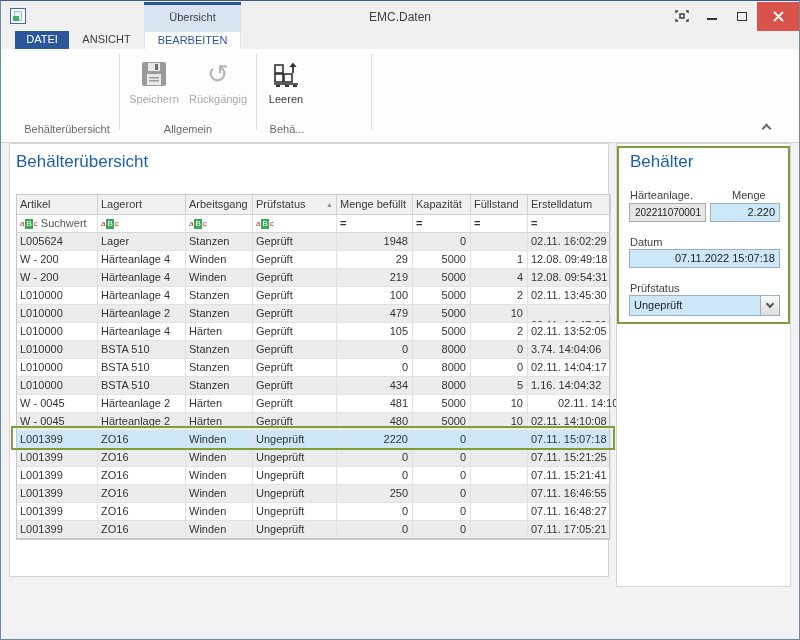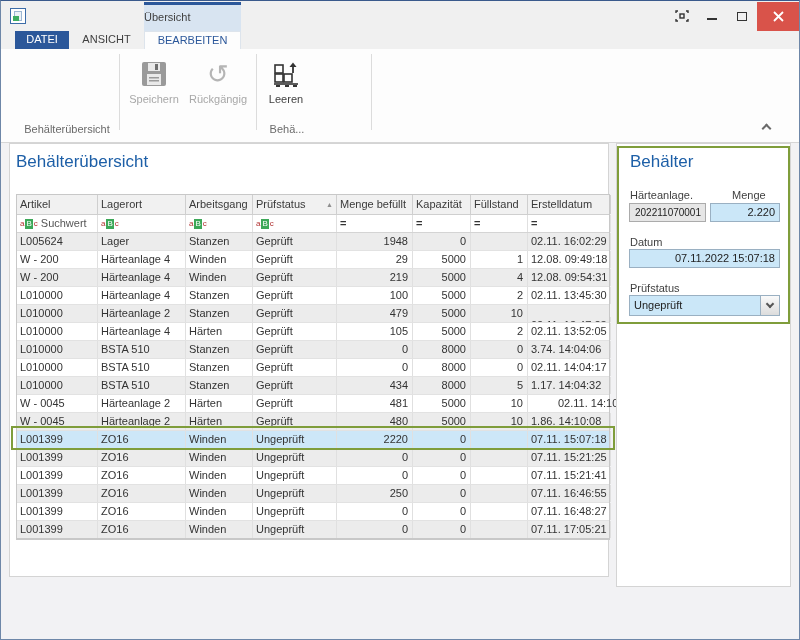--- a/index.html
+++ b/index.html
@@ -8,21 +8,21 @@
     position:relative; overflow:hidden;
     font-family:"Liberation Sans", sans-serif;
     background:#f0f0f0;
     border:1px solid #6e87a8; border-top:1px solid #3a5a8c;
   }
   
   .titlebar { position:absolute; left:0; top:0; width:100%; height:30px; background:#f0f0f0; }
   .app-icon { position:absolute; left:9px; top:7px; width:16px; height:16px; border:1px solid #3c6ca8; background:#fff; }
   .app-icon .pg { position:absolute; left:3px; top:2px; width:8px; height:10px; background:#eef3f8; border:1px solid #9db7d2; }
   .app-icon .gr { position:absolute; left:2px; bottom:2px; width:6px; height:5px; background:#3fae62; }
-  .ctx-tab { position:absolute; left:143px; top:1px; width:97px; height:29px; background:#d8e4f1; border-top:3px solid #2b579a; text-align:left; font-size:11px; color:#3f3f3f; line-height:25px; }
+  .ctx-tab { position:absolute; left:143px; top:1px; width:97px; height:29px; background:#d8e4f1; border-top:3px solid #2b579a; text-align:center; font-size:11px; color:#3f3f3f; line-height:25px; }
   .win-title { position:absolute; left:0; top:9px; width:100%; text-align:center; font-size:12px; color:#3f3f3f; pointer-events:none; }
   .win-controls { position:absolute; right:0; top:0; height:30px; display:flex; align-items:stretch; }
   .wc { width:30px; display:flex; align-items:center; justify-content:center; cursor:default; }
   .wc.close { width:42px; background:#d9534a; margin-top:1px; }
   .wc .minbar { width:10px; height:2px; background:#333; margin-top:6px; }
   .wc .maxbox { width:10px; height:9px; border:1px solid #333; }
   
   .tabrow { position:absolute; left:0; top:30px; width:100%; height:18px; background:#f0f0f0; }
   .tab { position:absolute; top:0; height:18px; font-size:11px; text-align:center; line-height:17px; color:#3f3f3f; }
   .tab.file { left:14px; width:54px; background:#2b579a; color:#fff; }
@@ -78,20 +78,21 @@
 <body>
 
 <div class="titlebar">
   <div class="app-icon">
     <span class="pg"></span>
     <span class="gr"></span>
   </div>
   <div class="ctx-tab">
     <span>Übersicht</span>
   </div>
+  <div class="win-title">EMC.Daten</div>
   <div class="win-controls">
     <div class="wc">
       <svg width="14" height="12" viewBox="0 0 14 12">
         <g stroke="#333" stroke-width="1.4" fill="none">
           <path d="M1 3 V1 H3"></path>
             <path d="M11 1 H13 V3"></path>
             <path d="M13 9 V11 H11"></path>
             <path d="M3 11 H1 V9"></path>
         </g>
         <rect x="5" y="4" width="4" height="4" fill="none" stroke="#333" stroke-width="1.4"></rect>
@@ -152,20 +153,21 @@
         <path d="M17.5 7 L21 2.5 L24.5 7 Z" fill="#333"></path>
         <rect x="4" y="25" width="4" height="2" fill="#333"></rect>
         <rect x="13" y="25" width="4" height="2" fill="#333"></rect>
         <rect x="21" y="25" width="4" height="2" fill="#333"></rect>
       </svg>
     </span>
     <span class="rlb">Leeren</span>
   </div>
   <div class="rsep" style="left:370px;"></div>
   <div class="grplabel" style="left:14px;width:104px;">Behälterübersicht</div>
+  <div class="grplabel" style="left:119px;width:136px;">Allgemein</div>
   <div class="grplabel" style="left:258px;width:56px;">Behä...</div>
   <div class="collapse">
       <span class="chev"></span>
     </div>
 </div>
 
 <div class="workspace">
 
   <div class="card main">
     <div class="sec-title" style="left:6px;top:8px;">Behälterübersicht</div>
@@ -313,41 +315,41 @@
             <div class="gcell" style="width: 83px;">02.11. 14:04:17</div>
           </div>
           <div class="grow alt">
             <div class="gcell" style="width: 81px;">L010000</div>
             <div class="gcell" style="width: 88px;">BSTA 510</div>
             <div class="gcell" style="width: 67px;">Stanzen</div>
             <div class="gcell" style="width: 84px;">Geprüft</div>
             <div class="gcell r" style="width: 76px;">434</div>
             <div class="gcell r" style="width: 58px;">8000</div>
             <div class="gcell r" style="width: 57px;">5</div>
-            <div class="gcell" style="width: 83px;">1.17. 14:04:32</div>
+            <div class="gcell" style="width: 83px;">1.16. 14:04:32</div>
           </div>
           <div class="grow">
             <div class="gcell" style="width: 81px;">W - 0045</div>
             <div class="gcell" style="width: 88px;">Härteanlage 2</div>
             <div class="gcell" style="width: 67px;">Härten</div>
             <div class="gcell" style="width: 84px;">Geprüft</div>
             <div class="gcell r" style="width: 76px;">481</div>
             <div class="gcell r" style="width: 58px;">5000</div>
             <div class="gcell r" style="width: 57px;">10</div>
             <div class="gcell" style="width: 83px; margin-left: 27px;">02.11. 14:10:02</div>
           </div>
           <div class="grow alt">
             <div class="gcell" style="width: 81px;">W - 0045</div>
             <div class="gcell" style="width: 88px;">Härteanlage 2</div>
             <div class="gcell" style="width: 67px;">Härten</div>
             <div class="gcell" style="width: 84px;">Geprüft</div>
             <div class="gcell r" style="width: 76px; text-align: right;">480</div>
             <div class="gcell r" style="width: 58px;">5000</div>
             <div class="gcell r" style="width: 57px;">10</div>
-            <div class="gcell" style="width: 83px;">1.86. 14:10:08</div>
+            <div class="gcell" style="width: 83px;">02.11. 14:10:08</div>
           </div>
           <div class="grow sel">
             <div class="gcell" style="width: 81px;">L001399</div>
             <div class="gcell" style="width: 88px;">ZO16</div>
             <div class="gcell" style="width: 67px;">Winden</div>
             <div class="gcell" style="width: 84px;">Ungeprüft</div>
             <div class="gcell r" style="width: 76px;">2220</div>
             <div class="gcell r" style="width: 58px;">0</div>
             <div class="gcell r" style="width: 57px;"></div>
             <div class="gcell" style="width: 83px;">07.11. 15:07:18</div>

